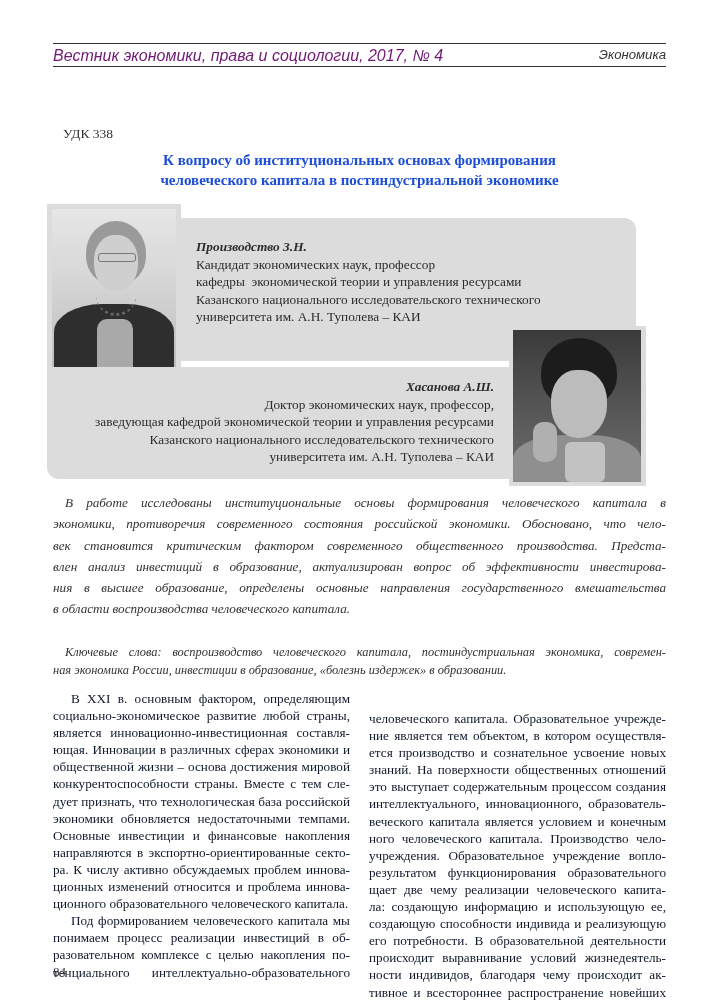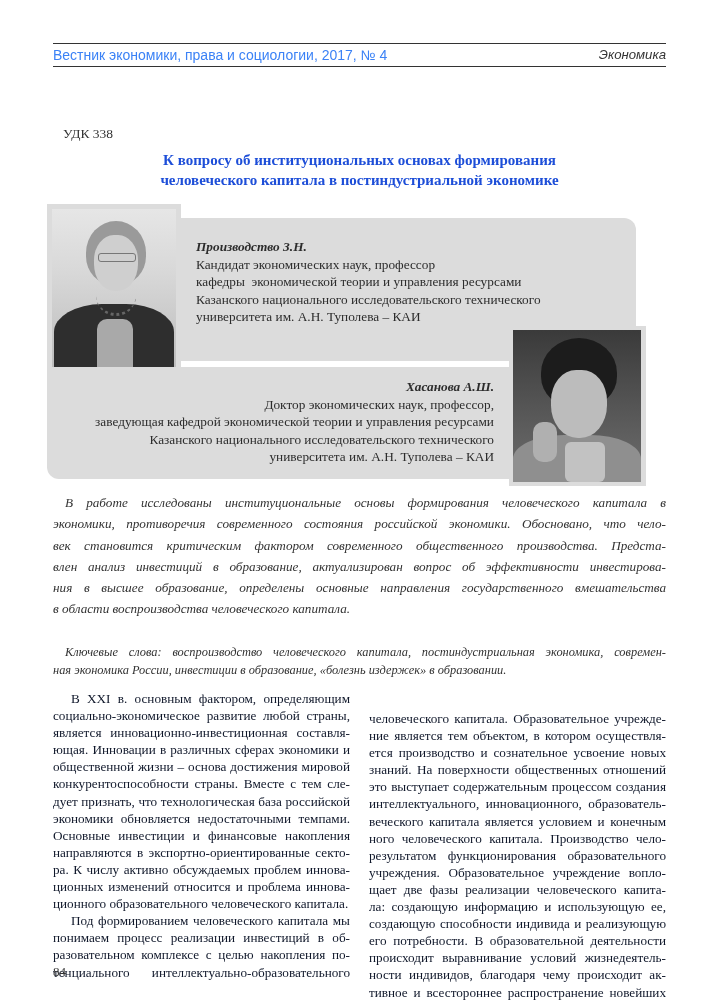--- a/index.html
+++ b/index.html
@@ -3,21 +3,21 @@
   <meta charset="utf-8">
   <style>
     html, body { margin: 0; padding: 0; background: #ffffff; }
     body { width: 709px; height: 1003px; position: relative; overflow: hidden; color: #2a2a2a; }
     .serif { font-family: "Liberation Serif", "DejaVu Serif", serif; }
     .sans { font-family: "Liberation Sans", "DejaVu Sans", sans-serif; }
 
     
     .run-head { position: absolute; left: 53px; top: 43px; width: 613px; height: 22px;
       border-top: 1.5px solid #333; border-bottom: 1px solid #333; }
-    .run-head .left { position: absolute; left: 0; top: 3px; font-size: 14px; color: #3b82f6; }
+    .run-head .left { position: absolute; left: 0; top: 3px; font-style: italic; font-size: 16px; color: #701a75; }
     .run-head .right { position: absolute; right: 0; top: 3px; font-style: italic; font-size: 13.2px; color: #333; }
 
     .udk { position: absolute; left: 63px; top: 126px; font-size: 13.5px; color: #333; }
     .title { position: absolute; left: 53px; top: 150px; width: 613px; text-align: center;
       font-weight: bold; font-size: 15px; line-height: 20px; color: #1d4ed8; }
 
     
     .panel-top { position: absolute; left: 175px; top: 218px; width: 461px; height: 143px;
       background: #dcdcdc; border-radius: 0 12px 0 0; }
     .panel-bottom { position: absolute; left: 47px; top: 367px; width: 462px; height: 112px;
@@ -154,23 +154,23 @@
 
 <div class="col col-right">
   <span class="ln">человеческого капитала. Образовательное учрежде-</span>
   <span class="ln">ние является тем объектом, в котором осуществля-</span>
   <span class="ln">ется производство и сознательное усвоение новых</span>
   <span class="ln">знаний. На поверхности общественных отношений</span>
   <span class="ln">это выступает содержательным процессом создания</span>
   <span class="ln">интеллектуального, инновационного, образователь-</span>
   <span class="ln">веческого капитала является условием и конечным</span>
   <span class="ln">ного человеческого капитала. Производство чело-</span>
+  <span class="ln">учреждения. Образовательное учреждение вопло-</span>
   <span class="ln">результатом функционирования образовательного</span>
-  <span class="ln">учреждения. Образовательное учреждение вопло-</span>
-  <span class="ln">щает две фазы реализации человеческого капита-</span>
+  <span class="ln">щает две чему реализации человеческого капита-</span>
   <span class="ln">ла: создающую информацию и использующую ее,</span>
   <span class="ln">создающую способности индивида и реализующую</span>
   <span class="ln">его потребности. В образовательной деятельности</span>
   <span class="ln">происходит выравнивание условий жизнедеятель-</span>
   <span class="ln">ности индивидов, благодаря чему происходит ак-</span>
   <span class="ln">тивное и всестороннее распространение новейших</span>
 </div>
 
 <div class="page-num">84</div>
 

